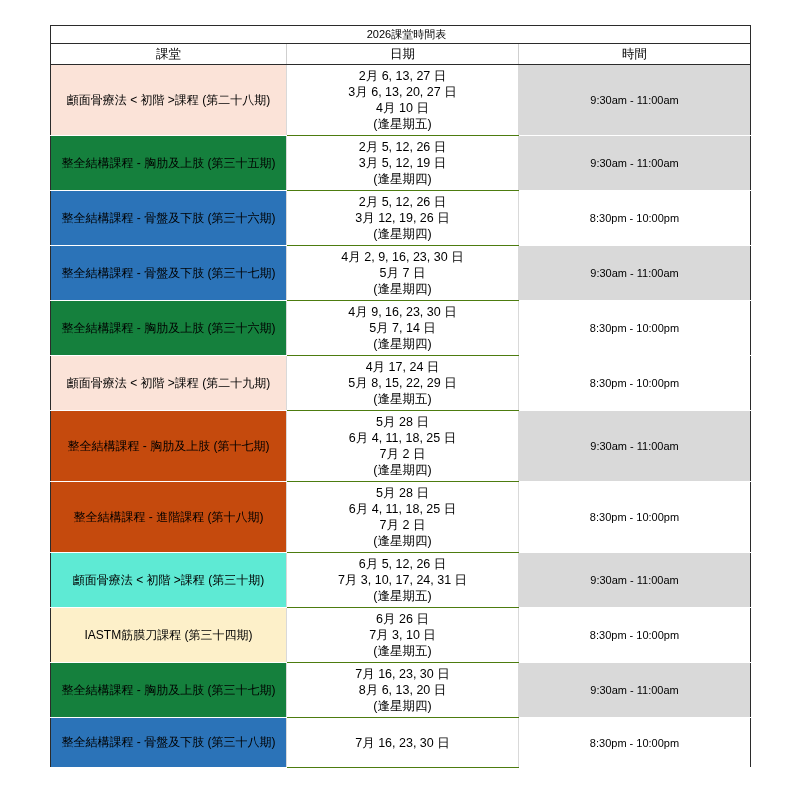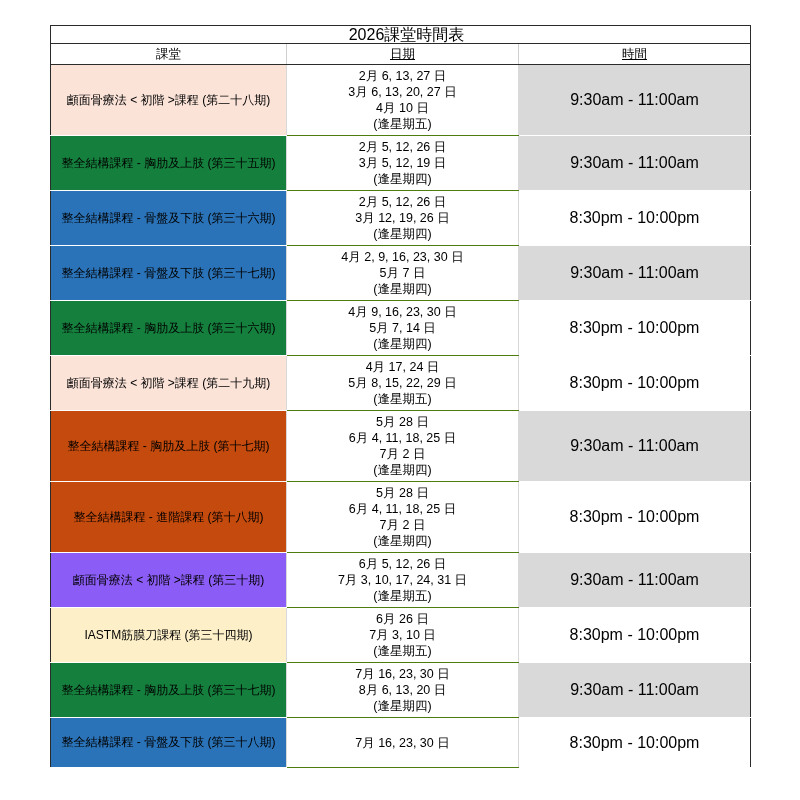--- a/index.html
+++ b/index.html
@@ -43,64 +43,64 @@
     margin: 0;
     vertical-align: middle;
     text-align: center;
     font-weight: normal;
   }
 
   
   .title-cell {
     height: 17px;
     line-height: 17px;
-    font-size: 16px;
+    font-size: 11px;
     border-bottom: 1px solid #2b2b2b;
     background: #ffffff;
     letter-spacing: 0px;
     padding-left: 12px;
   }
 
   
   .hdr-cell {
     height: 20px;
     line-height: 20px;
     font-size: 12.5px;
     background: #ffffff;
     border-bottom: 1px solid #2b2b2b;
   }
-  .hdr-cell.sep { border-left: 1px solid #cfcfcf; text-decoration: underline; }
+  .hdr-cell.sep { border-left: 1px solid #cfcfcf; }
 
   
   .course-cell {
     font-size: 12px;
     padding: 10px 6px;
     line-height: 1.25;
     border-bottom: 1px solid #ffffff;
   }
   .date-cell {
     font-size: 12.5px;
     line-height: 1.28;
     padding: 3px 4px;
     background: #ffffff;
     border-bottom: 1px solid #4d7c0f;
     border-left: 1px solid #d9d9d9;
     border-right: 1px solid #d9d9d9;
   }
   .time-cell {
-    font-size: 16px;
+    font-size: 11px;
     padding: 3px 4px;
     border-bottom: 1px solid #ffffff;
   }
   .time-cell.shade { background: #d9d9d9; }
   .time-cell.plain { background: #ffffff; }
 
   
   .cat-cranio      { background: #fbe3d8; }
-  .cat-cranio-lt   { background: #8b5cf6; }
+  .cat-cranio-lt   { background: #5eead4; }
   .cat-upper       { background: #15803d; }
   .cat-lower       { background: #2b73b8; }
   .cat-iastm       { background: #fdf0c9; }
   .cat-advanced    { background: #c54a0d; }
 
   .date-line { display: block; white-space: nowrap; }
   .date-note { display: block; white-space: nowrap; }
 </style>
 </head>
 <body>

